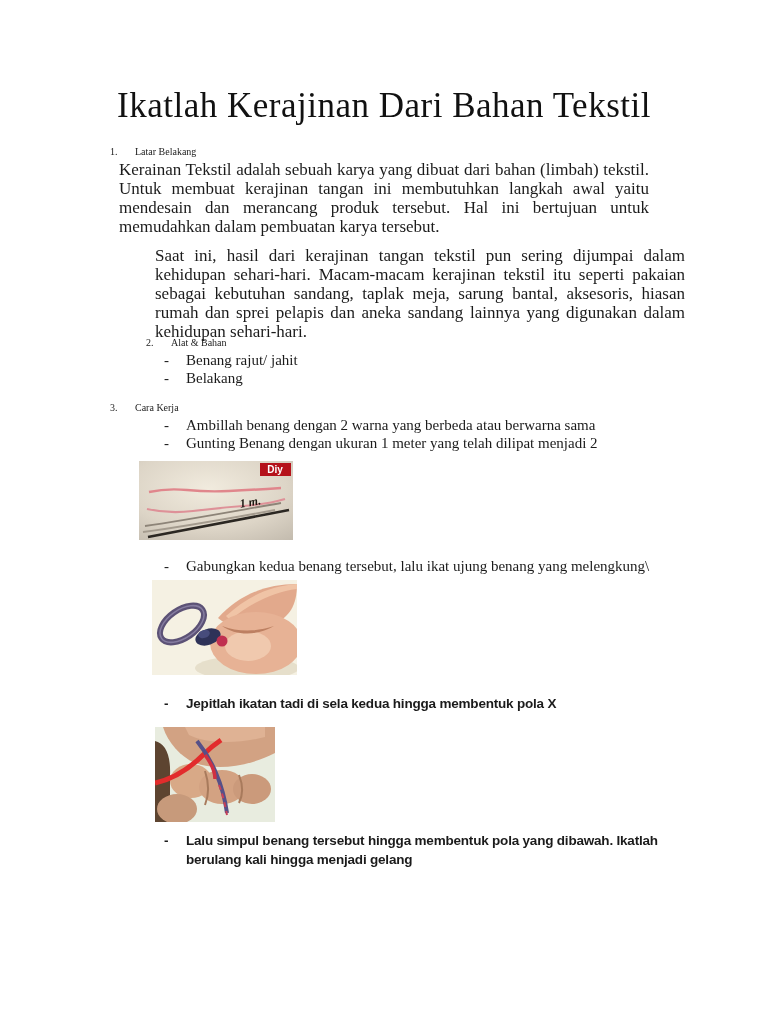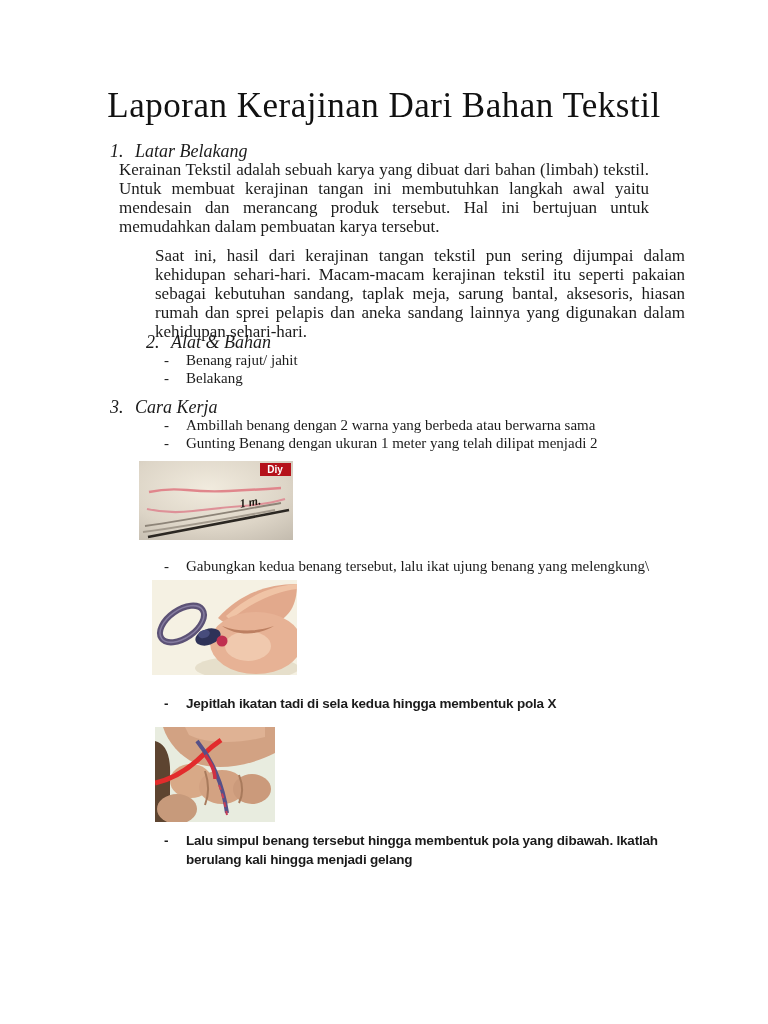--- a/index.html
+++ b/index.html
@@ -6,21 +6,21 @@
   .page {
     position:relative; width:768px; height:1024px; background:#ffffff;
     overflow:hidden; font-family:"Liberation Serif", serif; color:#1b1b1b;
   }
   .title {
     position:absolute; top:86px; left:0; width:768px;
     text-align:center; font-size:35px; line-height:40px;
     font-family:"Liberation Serif", serif; color:#111;
     letter-spacing:0.5px; white-space:nowrap;
   }
-  .secrow { position:absolute; left:110px; font-size:18px; line-height:19px;font-style:italic; }
+  .secrow { position:absolute; left:110px; font-size:10px; line-height:19px; }
   .secnum { display:inline-block; width:25px; }
   .para {
     position:absolute; left:119px; width:530px;
     font-size:17px; line-height:19px; text-align:justify;
   }
   .bullet { position:absolute; left:140px; width:520px; font-size:15px; line-height:19px;margin-left:24px; }
   .dash { display:inline-block; width:22px; vertical-align:top; }
   .btext { display:inline-block; width:490px; vertical-align:top; }
   .sans .btext, .sans .dash {
     font-family:"Liberation Sans", sans-serif; font-weight:700;
@@ -41,21 +41,21 @@
   #fig2 { left:152px; top:580px; }
   #b3-4 { top:694px; }
   #fig3 { left:155px; top:727px; }
   #b3-5 { top:831px;text-decoration:underline; }
 </style>
 </head>
 <body>
 
 <div class="page">
 
-  <div class="title">Laporan Kerajinan Dari Bahan Tekstil</div>
+  <div class="title">Ikatlah Kerajinan Dari Bahan Tekstil</div>
 
   <div class="secrow" id="s1-row">
     <span class="secnum">1.</span><span>Latar Belakang</span>
   </div>
   <div class="para" id="p1">Kerainan Tekstil adalah sebuah karya yang dibuat dari bahan (limbah) tekstil. Untuk membuat kerajinan tangan ini membutuhkan langkah awal yaitu mendesain dan merancang produk tersebut. Hal ini bertujuan untuk memudahkan dalam pembuatan karya tersebut.</div>
   <div class="para" id="p2">Saat ini, hasil dari kerajinan tangan tekstil pun sering dijumpai dalam kehidupan sehari-hari. Macam-macam kerajinan tekstil itu seperti pakaian sebagai kebutuhan sandang, taplak meja, sarung bantal, aksesoris, hiasan rumah dan sprei pelapis dan aneka sandang lainnya yang digunakan dalam kehidupan sehari-hari.</div>
 
   <div class="secrow" id="s2-row">
     <span class="secnum">2.</span><span>Alat &amp; Bahan</span>
   </div>

